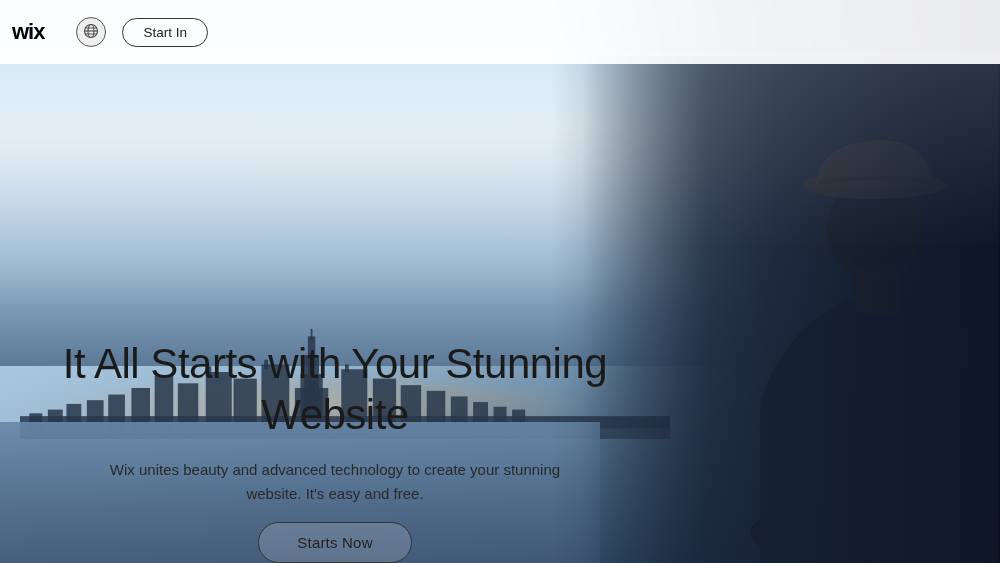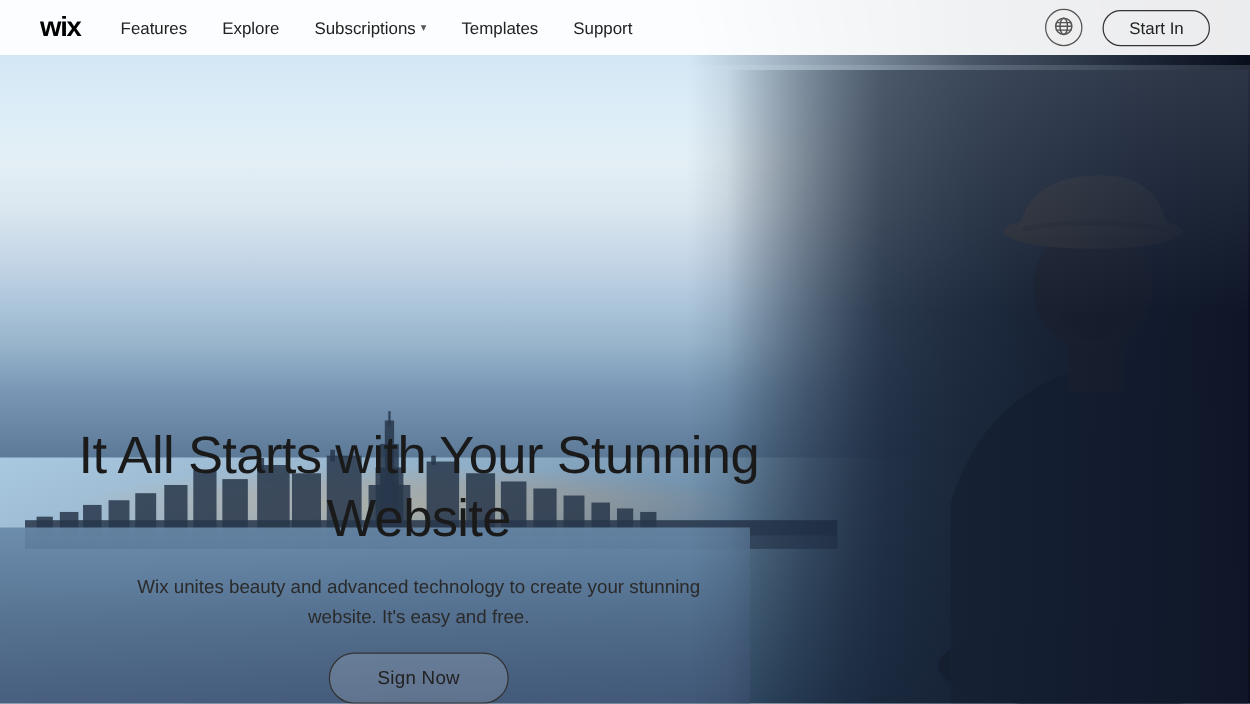--- a/index.html
+++ b/index.html
@@ -119,24 +119,24 @@
         rgba(8, 14, 28, 1) 100%
       );
     }
 
     
     .navbar {
       position: absolute;
       top: 0;
       left: 0;
       width: 100%;
-      height: 44px;
-      display: flex;
-      align-items: center;
-      padding: 0 32px;
+      height: 64px;
+      display: flex;
+      align-items: center;
+      padding: 0 12px;
       z-index: 10;
       background: rgba(255, 255, 255, 0.92);
     }
 
     .navbar-logo {
       display: flex;
       align-items: center;
       margin-right: 32px;
     }
 
@@ -365,38 +365,20 @@
     </svg>
   </div>
 
   <div class="haze"></div>
 
   <nav class="navbar">
     <div class="navbar-logo">
       <span class="wix-logo">wix</span>
     </div>
 
-    <div class="navbar-nav">
-      <a class="nav-item">
-        <span>Features</span>
-      </a>
-      <a class="nav-item">
-        <span>Explore</span>
-      </a>
-      <a class="nav-item">
-        <span>Subscriptions</span>
-        <span class="chevron-down">▾</span>
-      </a>
-      <a class="nav-item">
-        <span>Templates</span>
-      </a>
-      <a class="nav-item">
-        <span>Support</span>
-      </a>
-    </div>
 
     <div class="navbar-right">
       <button class="globe-btn">
         <span>
           <svg width="16" height="16" viewBox="0 0 16 16" fill="none" xmlns="http://www.w3.org/2000/svg">
             <circle cx="8" cy="8" r="6.5" stroke="#555" stroke-width="1.2"></circle>
             <ellipse cx="8" cy="8" rx="3" ry="6.5" stroke="#555" stroke-width="1.2"></ellipse>
             <line x1="1.5" y1="8" x2="14.5" y2="8" stroke="#555" stroke-width="1.2"></line>
             <line x1="2" y1="5" x2="14" y2="5" stroke="#555" stroke-width="1"></line>
             <line x1="2" y1="11" x2="14" y2="11" stroke="#555" stroke-width="1"></line>
@@ -406,17 +388,17 @@
       <button class="sign-in-btn">
         <span>Start In</span>
       </button>
     </div>
   </nav>
 
   <div class="hero-content">
     <h1 class="hero-title">It All Starts with Your Stunning Website</h1>
     <p class="hero-subtitle">Wix unites beauty and advanced technology to create your stunning website. It's easy and free.</p>
     <button class="start-now-btn">
-      <span>Sign Now</span>
+      <span>Starts Now</span>
     </button>
   </div>
 
 </div>
 
 </body></html>

